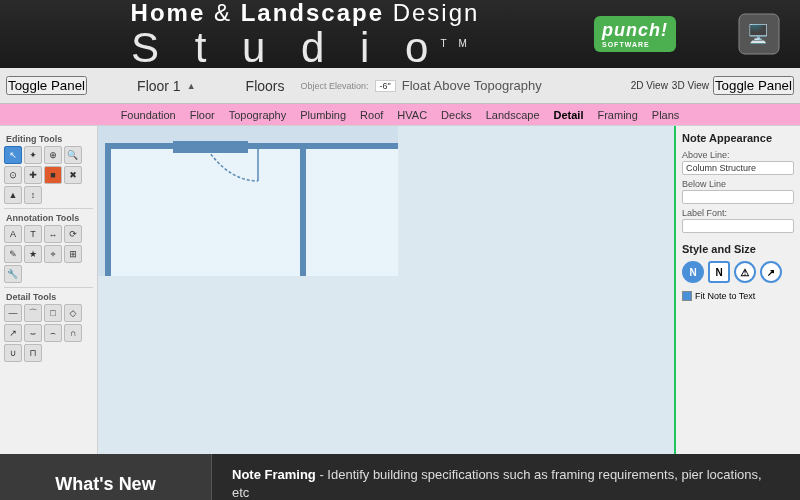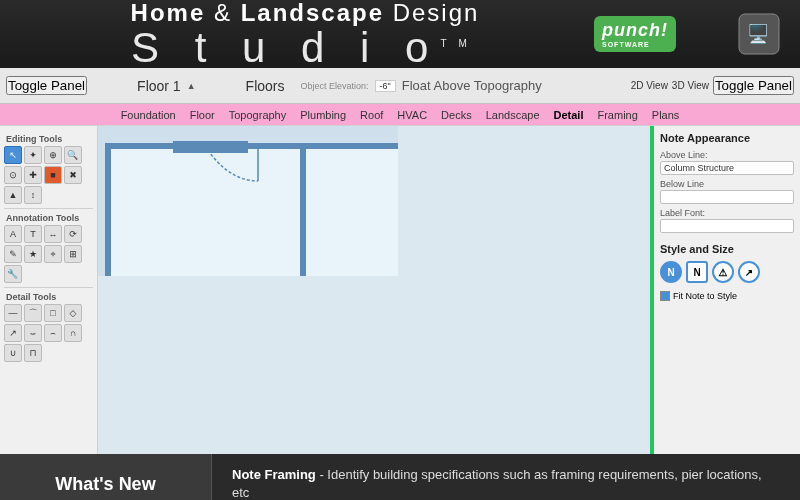--- a/index.html
+++ b/index.html
@@ -153,23 +153,23 @@
     }
 
     
     #floorplan {
       position: absolute;
       top: 0; left: 0; right: 0; bottom: 0;
     }
 
     
     #right-panel {
-      width: 150px;
+      width: 126px;
       background: #f0f0f0;
-      border-left: 4px solid #22c55e;
+      border-left: 2px solid #22c55e;
       padding: 6px;
       font-size: 10px;
     }
     .panel-title { font-size: 11px; font-weight: 600; color: #222; margin-bottom: 6px; }
     .panel-label { font-size: 9px; color: #555; margin-bottom: 1px; }
     .panel-value { font-size: 9px; color: #333; border: 1px solid #c0c0c0; background: white; padding: 1px 3px; border-radius: 2px; margin-bottom: 4px; }
     .panel-row { display: flex; align-items: center; gap: 4px; margin-bottom: 4px; }
     .style-btn {
       width: 22px; height: 22px;
       border: 2px solid #4a90d9;
@@ -396,21 +396,21 @@
     <div class="panel-title">Style and Size</div>
     <div class="panel-row">
       <div class="style-btn active">N</div>
       <div class="style-btn square">N</div>
       <div class="style-btn">⚠</div>
       <div class="style-btn">↗</div>
     </div>
     <div style="height:4px;"></div>
     <div class="checkbox-row">
       <div class="checkbox-box"></div>
-      <span>Fit Note to Style</span>
+      <span>Fit Note to Text</span>
     </div>
   </div>
 
 </div>
 
 <div id="bottom-bar">
   <div id="whats-new-label">What's New</div>
   <div id="whats-new-content">
     <span>
       <strong>Note Framing</strong><span> - Identify building specifications such as framing requirements, pier locations, etc</span>

